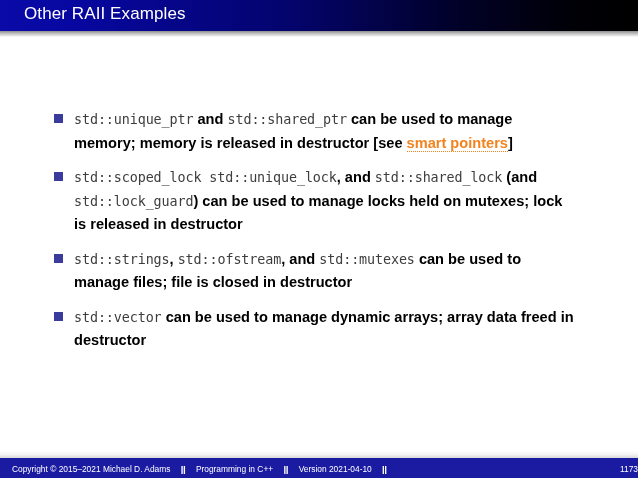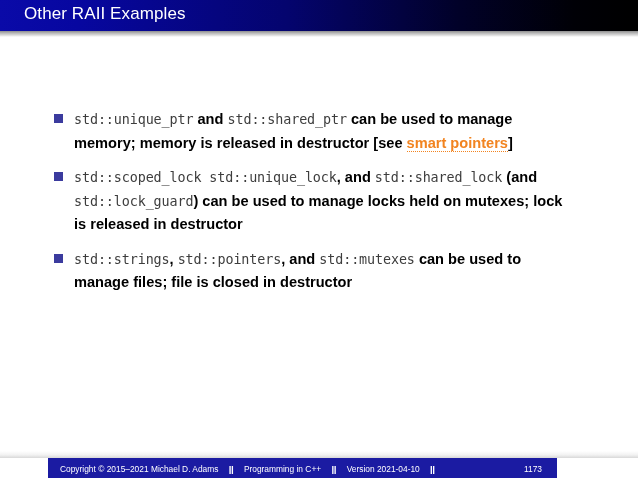--- a/index.html
+++ b/index.html
@@ -91,48 +91,47 @@
   .footer-sep-line {
     position: absolute;
     left: 0; top: 451px;
     width: 638px;
     height: 7px;
     background: linear-gradient(to bottom, #ffffff 0%, #f2f2f2 55%, #d8d8d8 100%);
   }
   .footer {
     position: absolute;
     left: 0; top: 458px;
-    width: 509px;
+    width: 638px;
     height: 20px;
     background: #1b1ba2;
     color: #ffffff;
     font-size: 8.4px;
     overflow: hidden;
-    margin-left: 48px;
   }
   .footer-left {
     position: absolute;
     left: 11px;
     top: 6px;
     white-space: nowrap;
     display: flex;
     align-items: center;
   }
   .footer-left .seg { margin: 0 1px; }
   .footer-left .sep {
     margin: 0 9px;
     font-size: 11px;
     font-weight: bold;
     line-height: 8px;
     position: relative;
     top: 0.5px;
   }
   .footer-page {
     position: absolute;
-    right: 15px;
+    right: 0;
     top: 6px;
     white-space: nowrap;
   }
 </style>
 </head>
 <body>
 
 <div class="titlebar">
   <div class="titlebar-text">Other RAII Examples</div>
 </div>
@@ -143,21 +142,25 @@
     <li class="bullet-item">
       <span class="bullet-marker"></span>
       <span class="rich"><span class="code">std::unique_ptr</span><span> and </span><span class="code">std::shared_ptr</span><span> can be used to manage memory; memory is released in destructor [see </span><span class="link">smart pointers</span><span>]</span></span>
     </li>
     <li class="bullet-item">
       <span class="bullet-marker"></span>
       <span class="rich"><span class="code">std::scoped_lock std::unique_lock</span><span>, and </span><span class="code">std::shared_lock</span><span> (and </span><span class="code">std::lock_guard</span><span>) can be used to manage locks held on mutexes; lock is released in destructor</span></span>
     </li>
     <li class="bullet-item">
       <span class="bullet-marker"></span>
-      <span class="rich"><span class="code">std::strings</span><span>, </span><span class="code">std::pointers</span><span>, and </span><span class="code">std::mutexes</span><span> can be used to manage files; file is closed in destructor</span></span>
+      <span class="rich"><span class="code">std::strings</span><span>, </span><span class="code">std::ofstream</span><span>, and </span><span class="code">std::mutexes</span><span> can be used to manage files; file is closed in destructor</span></span>
+    </li>
+    <li class="bullet-item">
+      <span class="bullet-marker"></span>
+      <span class="rich"><span class="code">std::vector</span><span> can be used to manage dynamic arrays; array data freed in destructor</span></span>
     </li>
   </ul>
 </div>
 
 <div class="footer-sep-line"></div>
 <div class="footer">
   <div class="footer-left">
     <span class="seg">Copyright © 2015–2021 Michael D. Adams</span>
     <span class="sep">‖</span>
     <span class="seg">Programming in C++</span>

